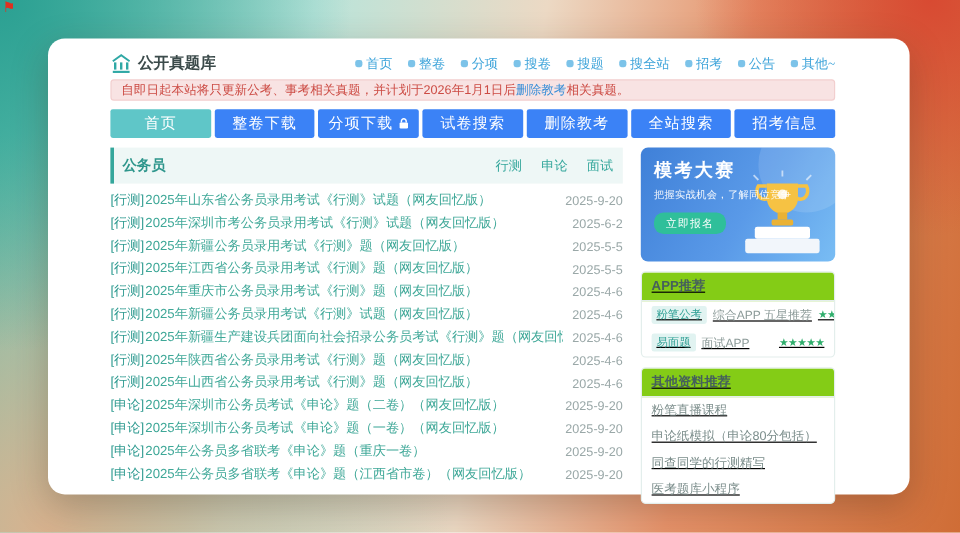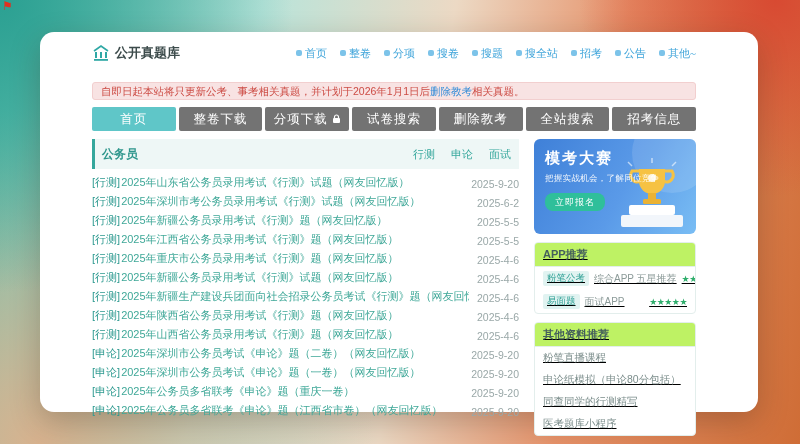--- a/index.html
+++ b/index.html
@@ -16,27 +16,27 @@
   .card{position:absolute;left:40px;top:32px;width:718px;height:380px;background:#ffffff;
         border-radius:14px;box-shadow:0 10px 30px rgba(60,40,20,.28);}
   .inner{position:absolute;left:52px;right:62px;top:8px;bottom:10px;}
 
   .header{display:flex;justify-content:space-between;align-items:center;height:26px;font-family:Liberation Serif, serif;}
   .logo{display:flex;align-items:center;gap:5px;color:#3c4b4b;font-size:13px;font-weight:bold;cursor:pointer;}
   .topnav{display:flex;align-items:center;gap:13px;}
   .toplink{display:flex;align-items:center;gap:3px;color:#3ea4da;font-size:11px;text-decoration:none;cursor:pointer;white-space:nowrap;}
   .tn-ico{width:6px;height:6px;border-radius:2px;background:#7cc3e9;display:inline-block;}
 
-  .notice{margin-top:16px;background:#f8e3e3;border:1px solid #f2cfcf;border-radius:3px;
+  .notice{margin-top:0;background:#f8e3e3;border:1px solid #f2cfcf;border-radius:3px;
           color:#cc4b44;font-size:10.5px;line-height:16px;height:16px;padding:0 8px;
           white-space:nowrap;overflow:hidden;}
   .notice-link{color:#3a8fd8;cursor:pointer;text-decoration:none;}
 
   .mainnav{display:flex;gap:3px;margin-top:7px;height:24px;}
-  .mbtn{flex:1;background:#737373;color:#fff;font-size:12.5px;display:flex;align-items:center;
+  .mbtn{flex:1;background:#3b82f6;color:#fff;font-size:12.5px;display:flex;align-items:center;
         justify-content:center;gap:4px;letter-spacing:1px;border-radius:2px;cursor:pointer;
         text-decoration:none;white-space:nowrap;}
   .mbtn.active{background:#5fc6c8;}
 
   .content{display:flex;gap:15px;margin-top:8px;}
   .left{flex:1;min-width:0;}
   .strip{display:flex;align-items:center;background:#eef7f6;border-left:3px solid #35a79c;
          height:30px;padding:0 8px 0 7px;}
   .strip-title{color:#2e968c;font-weight:bold;font-size:12px;cursor:pointer;}
   .filters{margin-left:auto;display:flex;gap:16px;}
@@ -54,21 +54,21 @@
   .banner::after{content:"";position:absolute;width:80px;height:80px;border-radius:50%;
           background:rgba(255,255,255,.12);right:-16px;top:-26px;}
   .b-left{position:absolute;left:11px;top:10px;z-index:2;}
   .b-title{font-size:15px;font-weight:bold;letter-spacing:2px;}
   .b-sub{font-size:8.5px;opacity:.92;margin-top:5px;letter-spacing:.3px;}
   .b-btn{display:inline-block;margin-top:8px;background:#2fbf9a;color:#fff;font-size:9px;
          padding:2.5px 10px;border-radius:8px;letter-spacing:1px;text-decoration:none;cursor:pointer;}
   .trophy{position:absolute;right:4px;bottom:3px;z-index:1;}
 
   .side-card{margin-top:8px;border:1px solid #e3eeec;border-radius:4px;overflow:hidden;background:#fff;}
-  .side-head{background:#bef264;color:#45605c;font-weight:bold;font-size:11px;padding:4px 8px;
+  .side-head{background:#84cc16;color:#45605c;font-weight:bold;font-size:11px;padding:4px 8px;
              border-bottom:1px solid #e3eeec;}
   .app-row{display:flex;align-items:center;gap:5px;padding:4px 8px;}
   .app-tag{background:#e1f3f1;color:#2fa095;font-size:9.5px;padding:1px 4px;border-radius:2px;
            white-space:nowrap;cursor:pointer;}
   .app-desc{color:#8b9a98;font-size:10px;white-space:nowrap;}
   .stars{margin-left:auto;color:#2fae6c;font-size:9px;letter-spacing:-.5px;white-space:nowrap;}
   .res-link{display:block;color:#7b8d8b;font-size:10.5px;padding:4px 8px;cursor:pointer;text-decoration:none;}
 </style>
 </head>
 <body>

